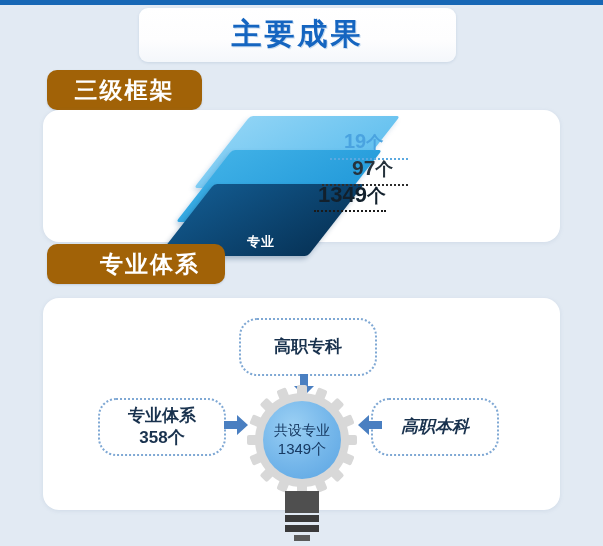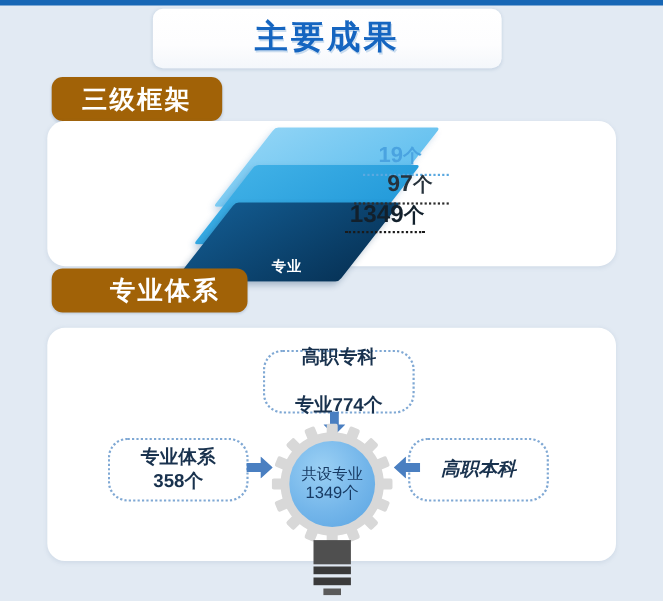--- a/index.html
+++ b/index.html
@@ -149,21 +149,20 @@
 </div>
 <div class="num" id="num3">
   <span>1349</span><span class="unit">个</span>
 </div>
 
 <div class="badge" id="badge2">专业体系</div>
 <div class="card" id="card2"></div>
 
 <div class="flowbox" id="box-top">
   <span>高职专科</span>
-  <span>专业774个</span>
 </div>
 <div class="flowbox" id="box-left">
   <span>专业体系</span>
   <span>358个</span>
 </div>
 <div class="flowbox" id="box-right">
   <span>高职本科</span>
 </div>
 
 <svg class="arrow" id="arrow-down" viewBox="0 0 20 22">

